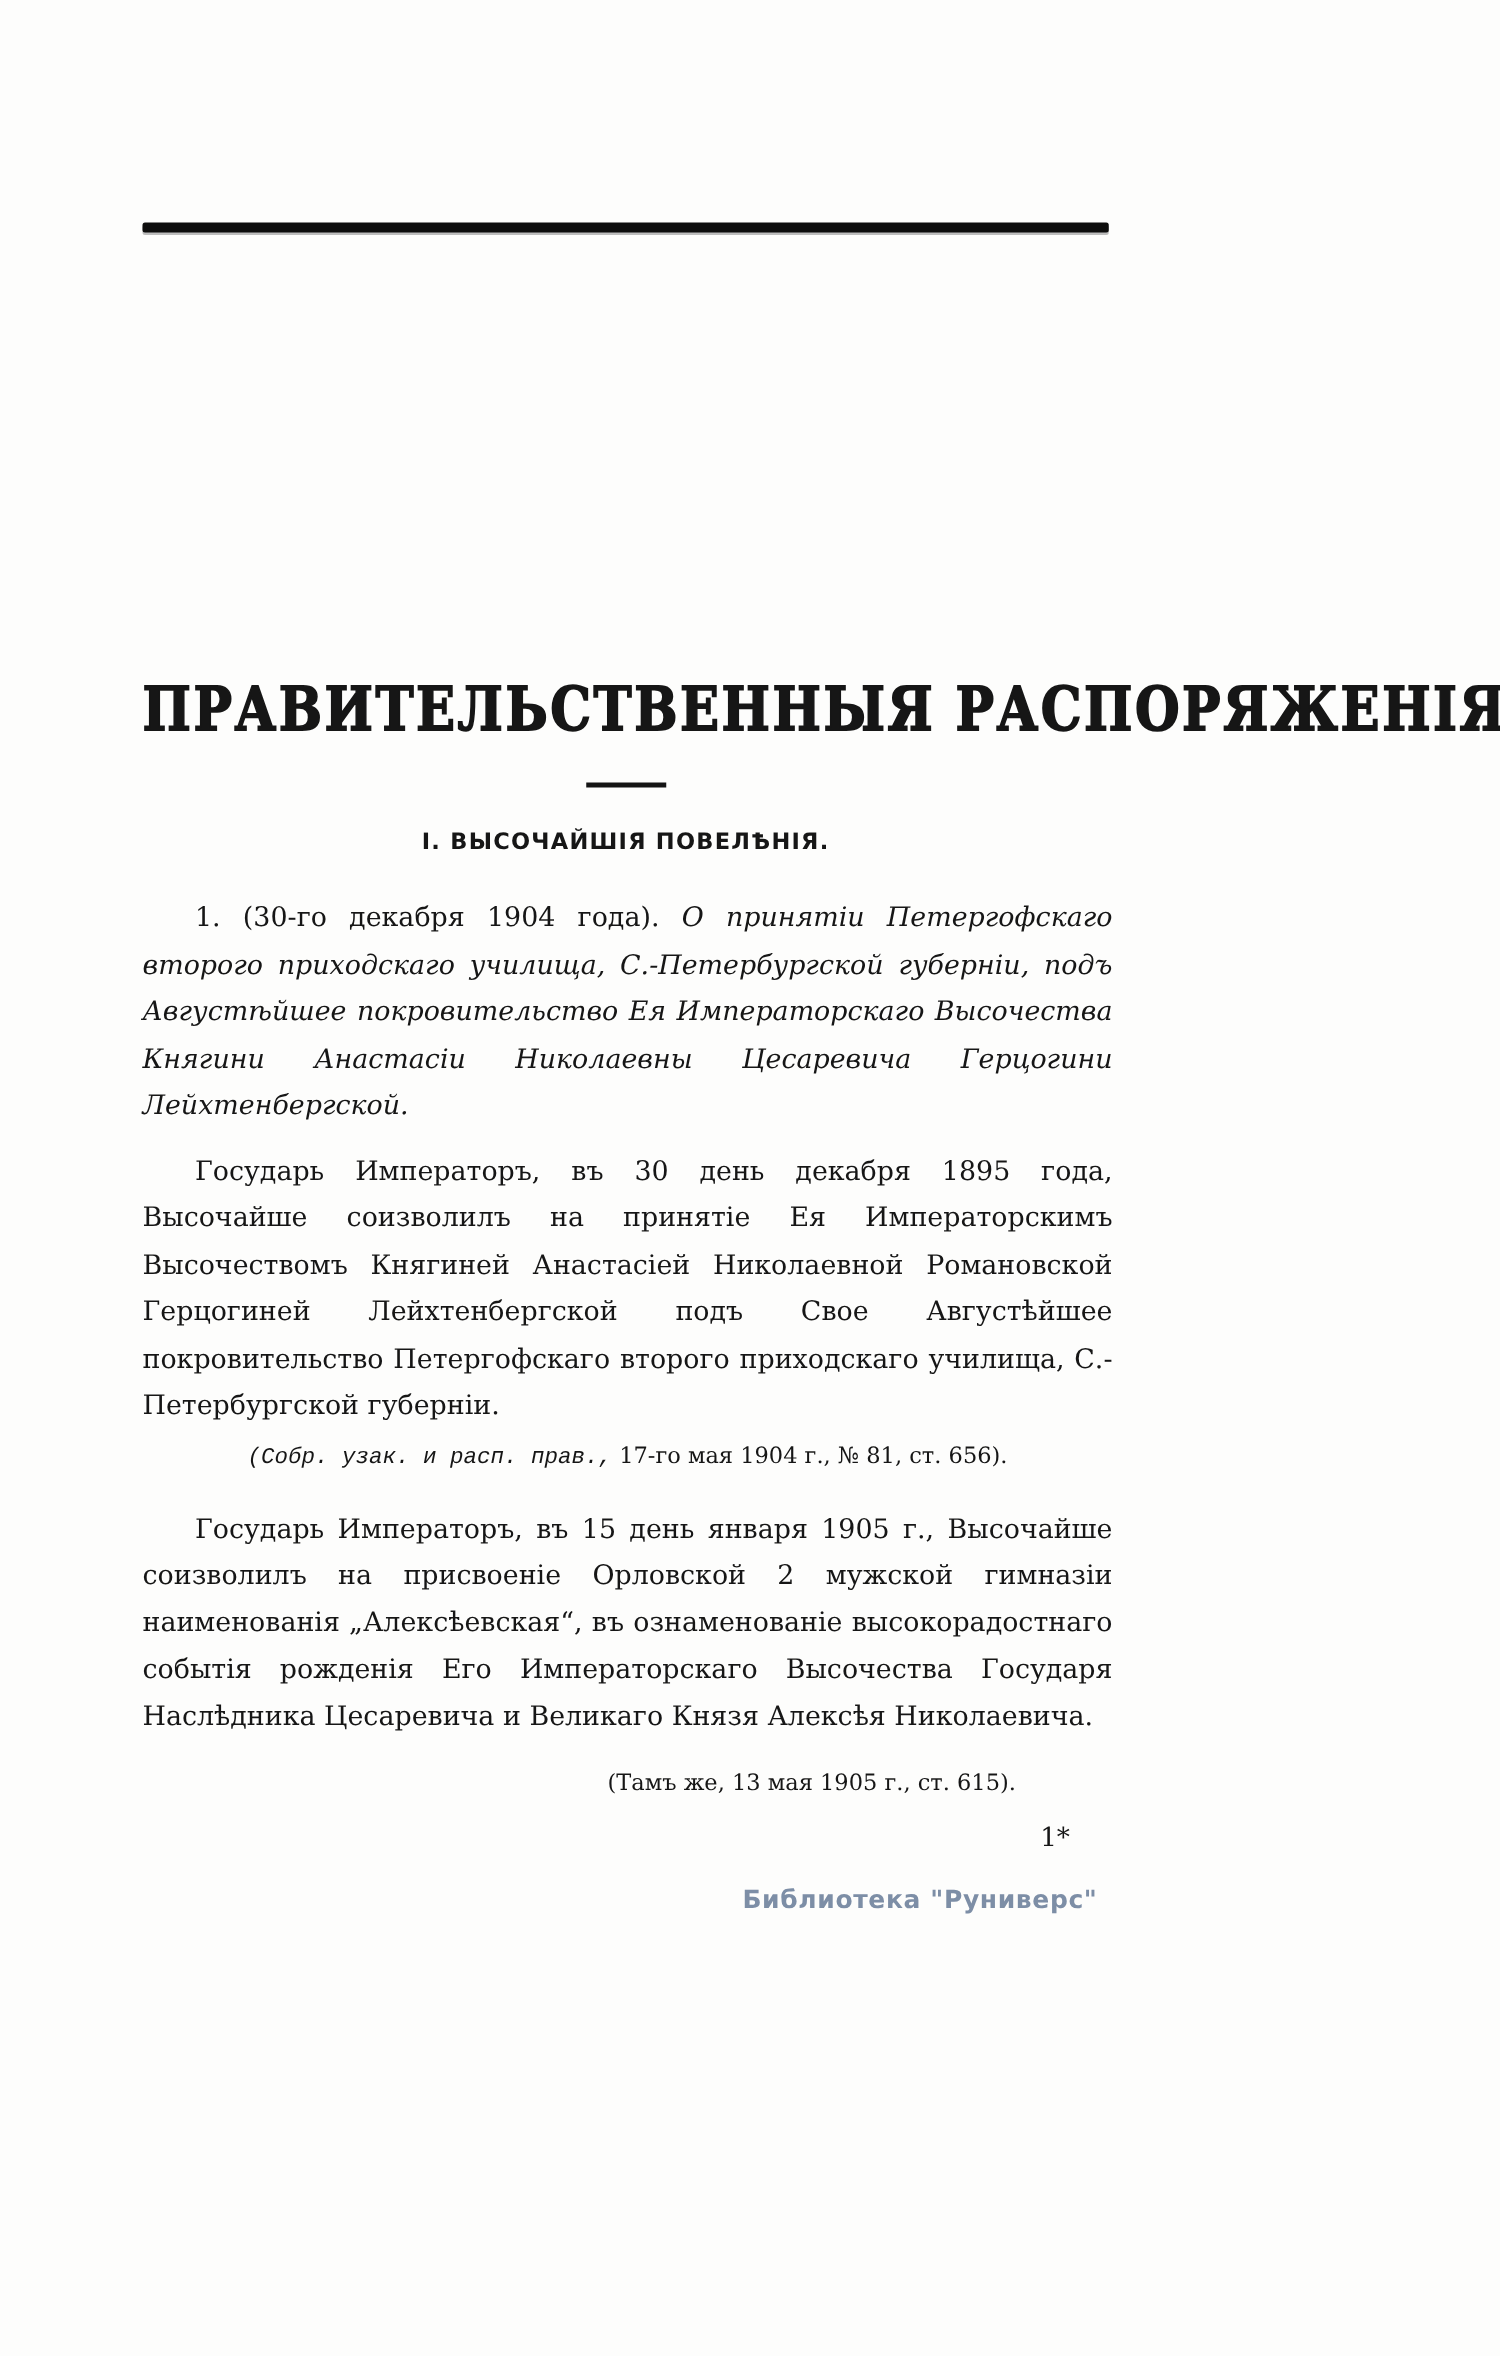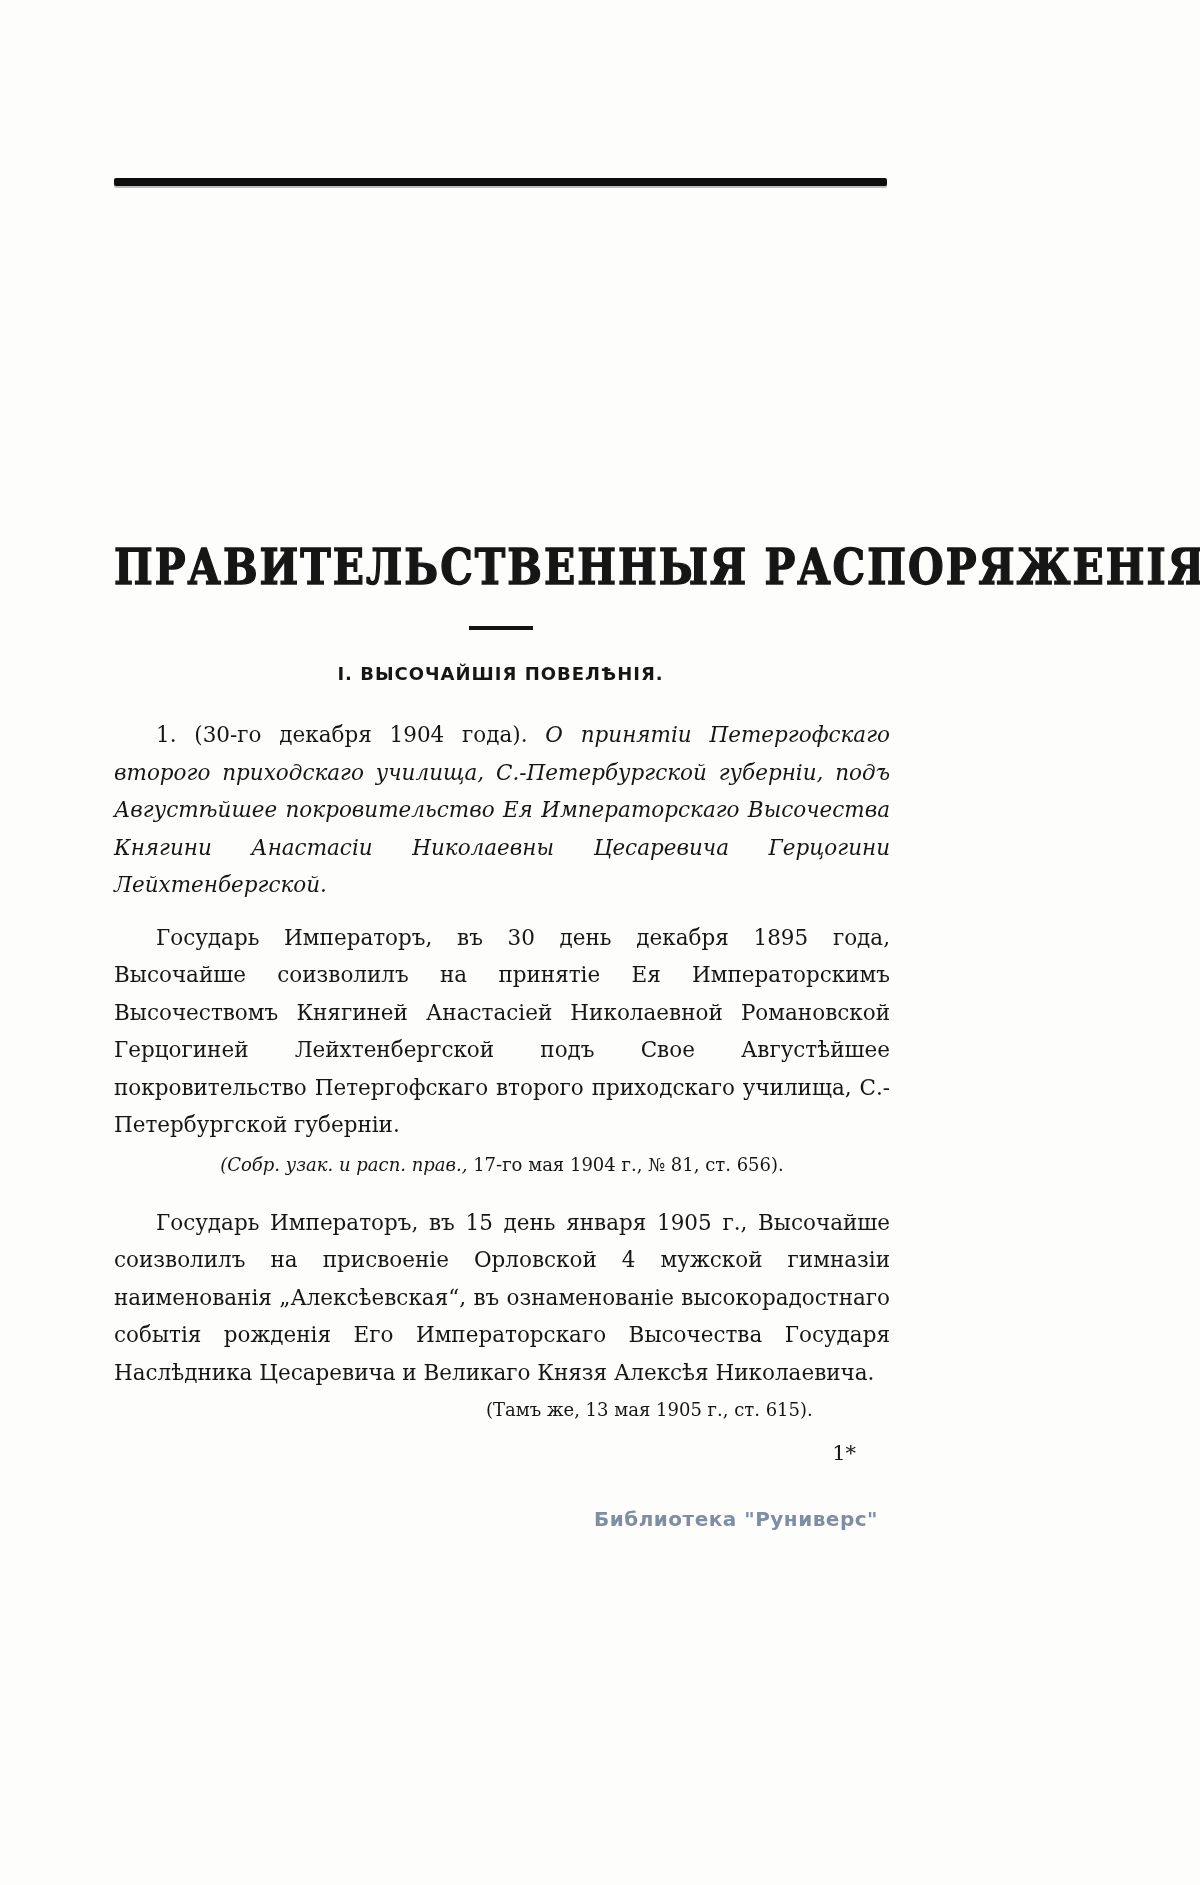--- a/index.html
+++ b/index.html
@@ -86,25 +86,26 @@
   }
   .item-citation {
     margin: 6px 0 24px 0;
     font-size: 18px;
     line-height: 30px;
     text-align: center;
     text-indent: 0;
   }
   .item-citation .citation-source-italic {
     font-style: italic;
+    font-family: Liberation Mono, monospace;
   }
   .item-citation--shifted {
     text-align: left;
     padding-left: 372px;
-    margin-top: 4px;
+    margin-top: 20px;
     margin-bottom: 0;
   }
   .page-mark {
     margin: 10px 0 0 0;
     text-align: right;
     padding-right: 34px;
     font-size: 21px;
   }
   .watermark {
     position: absolute;
@@ -133,21 +134,21 @@
 
   <div class="content">
 
     <div>
       <p class="item-heading"><span>1. (30-го декабря 1904 года).</span> <span class="item-subject">О принятіи Петергофскаго второго приходскаго училища, С.-Петербургской губерніи, подъ Августѣйшее покровительство Ея Императорскаго Высочества Княгини Анастасіи Николаевны Цесаревича Герцогини Лейхтенбергской.</span></p>
       <p class="item-body">Государь Императоръ, въ 30 день декабря 1895 года, Высочайше соизволилъ на принятіе Ея Императорскимъ Высочествомъ Княгиней Анастасіей Николаевной Романовской Герцогиней Лейхтенбергской подъ Свое Августѣйшее покровительство Петергофскаго второго приходскаго училища, С.-Петербургской губерніи.</p>
       <p class="item-citation"><span class="citation-source-italic">(Собр. узак. и расп. прав.,</span><span> 17-го мая 1904 г., № 81, ст. 656).</span></p>
     </div>
 
     <div>
-      <p class="item-body">Государь Императоръ, въ 15 день января 1905 г., Высочайше соизволилъ на присвоеніе Орловской 4 мужской гимназіи наименованія „Алексѣевская“, въ ознаменованіе высокорадостнаго событія рожденія Его Императорскаго Высочества Государя Наслѣдника Цесаревича и Великаго Князя Алексѣя Николаевича.</p>
+      <p class="item-body">Государь Императоръ, въ 15 день января 1905 г., Высочайше соизволилъ на присвоеніе Орловской 2 мужской гимназіи наименованія „Алексѣевская“, въ ознаменованіе высокорадостнаго событія рожденія Его Императорскаго Высочества Государя Наслѣдника Цесаревича и Великаго Князя Алексѣя Николаевича.</p>
       <p class="item-citation item-citation--shifted"><span>(Тамъ же, 13 мая 1905 г., ст. 615).</span></p>
     </div>
 
     <p class="page-mark">1*</p>
 
   </div>
 
   <div class="watermark" style="color: rgb(125, 142, 166);">Библиотека "Руниверс"</div>
 
 </div>

